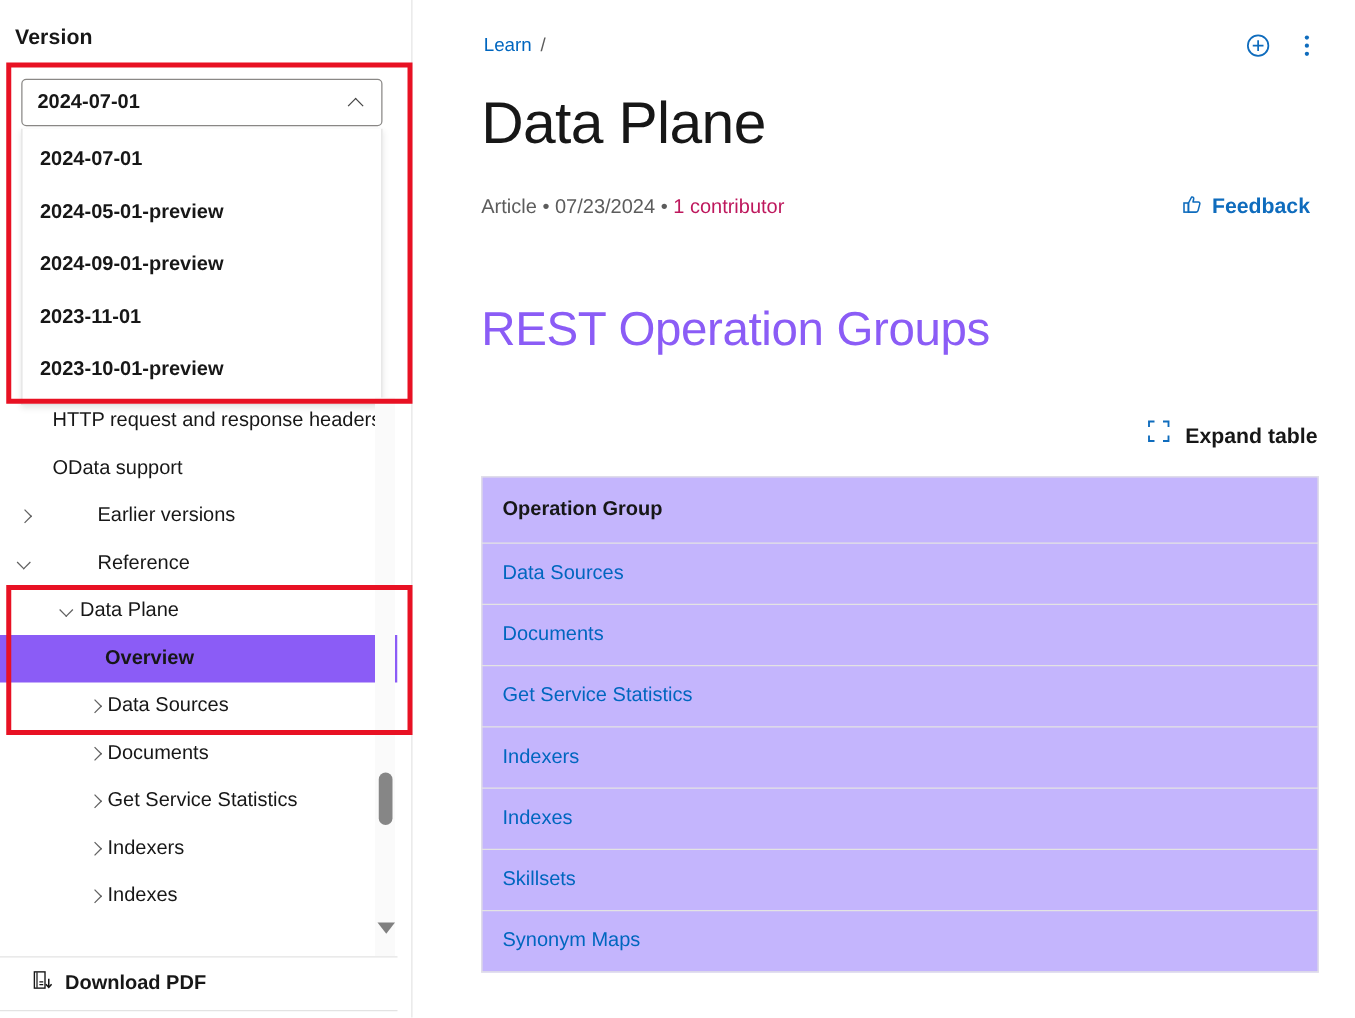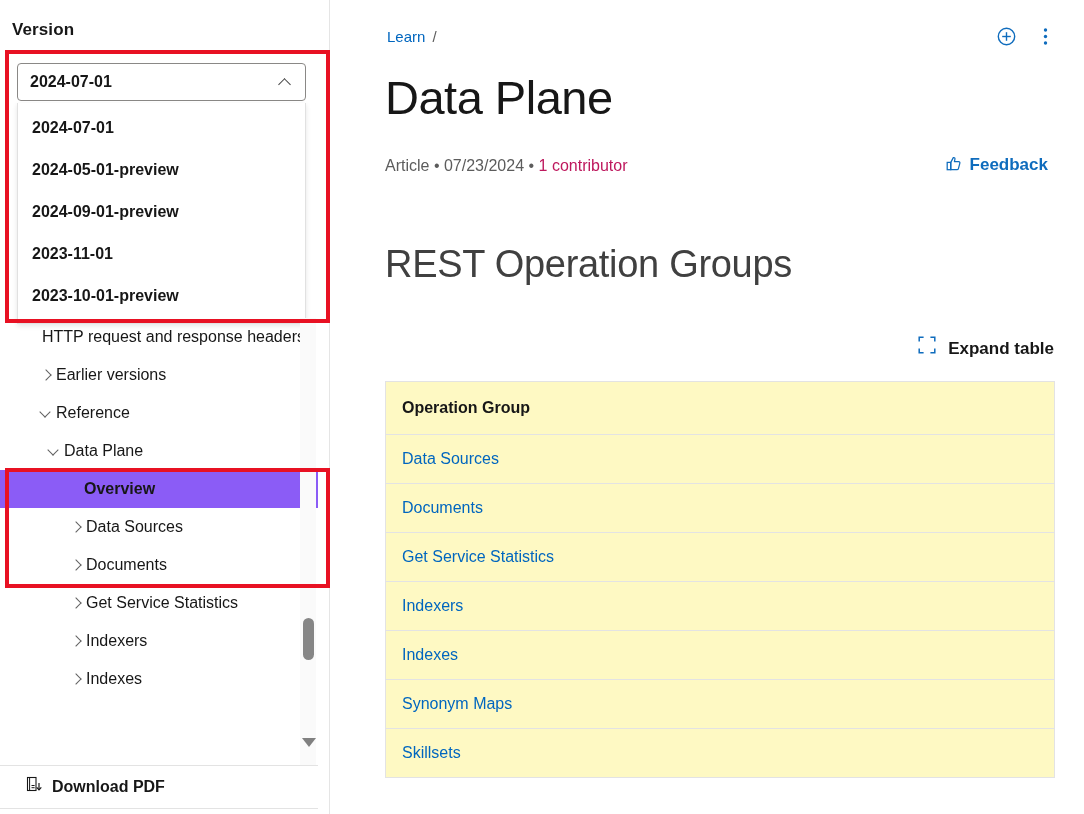--- a/index.html
+++ b/index.html
@@ -156,21 +156,21 @@
     top: 8px;
     width: 7px;
     height: 7px;
     border-right: 1.5px solid #616161;
     border-bottom: 1.5px solid #616161;
     transform: rotate(45deg);
   }
 
   
   .lvl1 { padding-left: 42px; }
-  .lvl1c { padding-left: 38px; }
+  .lvl1c { padding-left: 12px; gap: 48px; }
   .lvl2c { padding-left: 46px; }
   .lvl3 { padding-left: 84px; }
   .lvl3c { padding-left: 68px; }
 
   
   .nav-scrollbar {
     position: absolute;
     left: 300px;
     top: 318px;
     width: 16px;
@@ -303,21 +303,21 @@
   }
 
   h2.section-title {
     position: absolute;
     left: 55px;
     top: 243px;
     margin: 0;
     font-size: 38px;
     font-weight: normal;
     letter-spacing: -0.3px;
-    color: #404040;
+    color: #8b5cf6;
   }
 
   .expand-table {
     position: absolute;
     right: 30px;
     top: 336px;
     display: flex;
     align-items: flex-end;
     gap: 12px;
     font-size: 17px;
@@ -325,21 +325,21 @@
     color: #171717;
     cursor: pointer;
   }
 
   table.op-table {
     position: absolute;
     left: 55px;
     top: 381px;
     width: 670px;
     border-collapse: collapse;
-    background: #fef9c3;
+    background: #c4b5fd;
     table-layout: fixed;
   }
   table.op-table th {
     text-align: left;
     font-size: 16px;
     font-weight: bold;
     color: #171717;
     padding: 17px 16px;
     border: 1px solid #e3e3e3;
   }
@@ -385,20 +385,23 @@
       <div class="version-option">2023-11-01</div>
       <div class="version-option">2023-10-01-preview</div>
     </div>
 
     <div id="nav-scroll">
 
       <div class="nav-item lvl1">
         <span class="nav-text">HTTP request and response headers</span>
       </div>
 
+      <div class="nav-item lvl1">
+        <span class="nav-text">OData support</span>
+      </div>
 
       <div class="nav-item lvl1c">
         <span class="nav-caret right"></span>
         <span class="nav-text">Earlier versions</span>
       </div>
 
       <div class="nav-item lvl1c">
         <span class="nav-caret down"></span>
         <span class="nav-text">Reference</span>
       </div>
@@ -537,24 +540,24 @@
         <tr>
           <td><a>Get Service Statistics</a></td>
         </tr>
         <tr>
           <td><a>Indexers</a></td>
         </tr>
         <tr>
           <td><a>Indexes</a></td>
         </tr>
         <tr>
+          <td><a>Skillsets</a></td>
+        </tr>
+        <tr>
           <td><a>Synonym Maps</a></td>
-        </tr>
-        <tr>
-          <td><a>Skillsets</a></td>
         </tr>
       </tbody>
     </table>
 
   </div>
 
   <div class="annot" id="annot-version"></div>
   <div class="annot" id="annot-reference"></div>
 
 </div>

